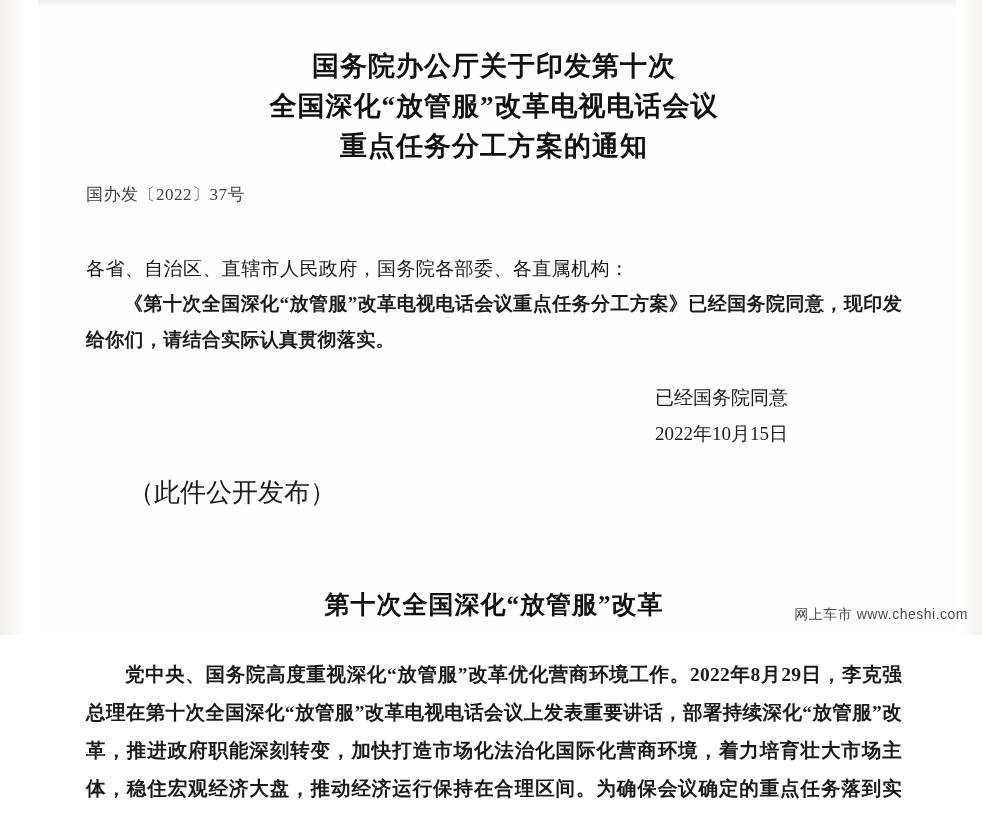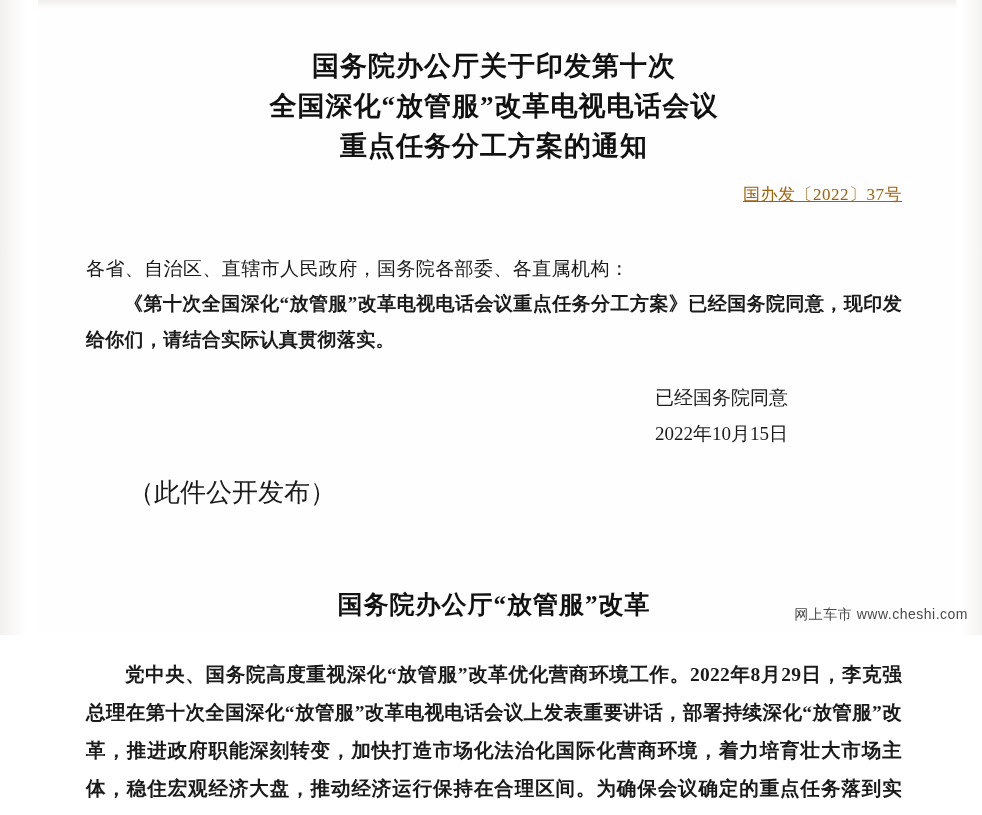--- a/index.html
+++ b/index.html
@@ -54,27 +54,26 @@
     letter-spacing: 1px;
     color: #111111;
     margin: 0;
     padding-top: 46px;
   }
   .doc-title .line {
     display: block;
     white-space: nowrap;
   }
   .doc-number {
-    text-align: right;
+    text-align: left;
     font-size: 17px;
     line-height: 30px;
     margin-top: 14px;
     letter-spacing: 0.5px;
-    color: #a16207;
-    text-decoration: underline;
+    color: #404040;
   }
   .addressee {
     font-size: 19px;
     line-height: 34px;
     margin-top: 42px;
     letter-spacing: 0.4px;
     font-family: Liberation Serif, serif;
   }
   .para {
     font-size: 19px;
@@ -158,21 +157,21 @@
     <div class="para indent">《第十次全国深化“放管服”改革电视电话会议重点任务分工方案》已经国务院同意，现印发给你们，请结合实际认真贯彻落实。</div>
 
     <div class="signature">
       <div>已经国务院同意</div>
       <div>2022年10月15日</div>
     </div>
 
     <div class="note-public">（此件公开发布）</div>
 
     <div class="annex-title">
-      <span class="line">国务院办公厅“放管服”改革</span>
+      <span class="line">第十次全国深化“放管服”改革</span>
     </div>
 
     <div class="annex-body">
       <div class="para indent">党中央、国务院高度重视深化“放管服”改革优化营商环境工作。2022年8月29日，李克强总理在第十次全国深化“放管服”改革电视电话会议上发表重要讲话，部署持续深化“放管服”改革，推进政府职能深刻转变，加快打造市场化法治化国际化营商环境，着力培育壮大市场主体，稳住宏观经济大盘，推动经济运行保持在合理区间。为确保会议确定的重点任务落到实处，现制定如下分工方案。</div>
     </div>
 
   </div>
 
   <div class="watermark">网上车市 www.cheshi.com</div>
 

